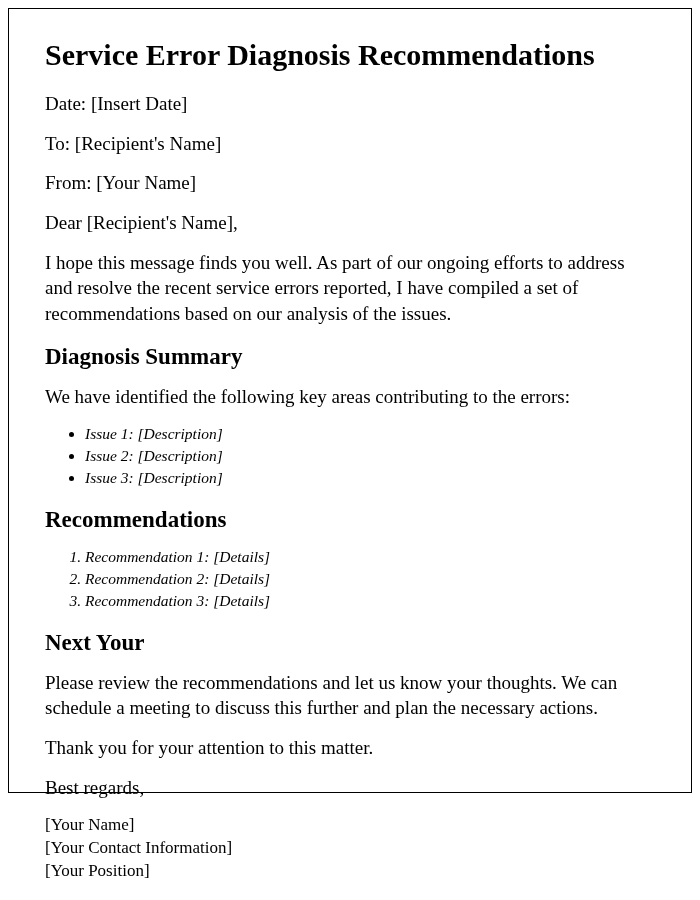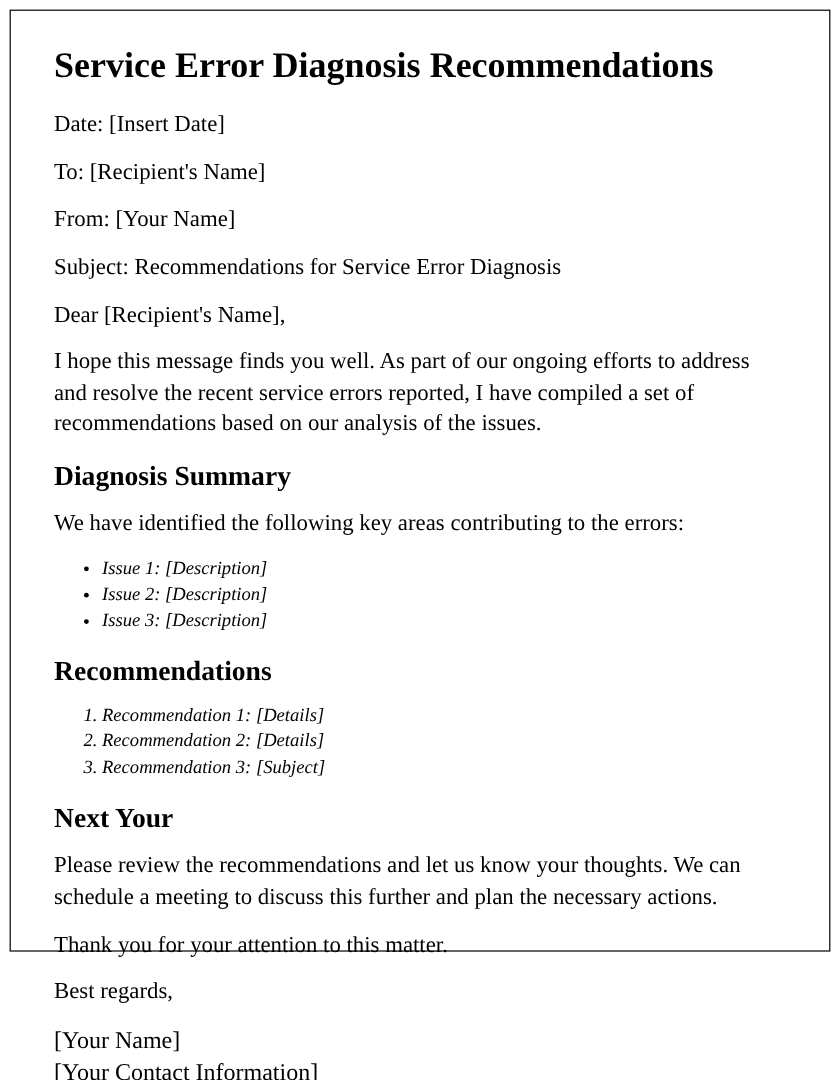--- a/index.html
+++ b/index.html
@@ -41,52 +41,51 @@
       margin-left: 40px;
       margin-bottom: 14px;
       font-style: italic;
     }
     li {
       font-size: 15.5px;
       line-height: 1.35;
       margin-bottom: 1px;
     }
     .sig-line {
-      font-size: 20px;
+      font-size: 17px;
       line-height: 1.35;
     }
   </style>
 </head>
 <body>
 
 <div class="page">
 
   <h1>Service Error Diagnosis Recommendations</h1>
 
   <p>Date: [Insert Date]</p>
   <p>To: [Recipient's Name]</p>
   <p>From: [Your Name]</p>
-  <p>Subject: Recommendations for Service Error Diagnosis</p>
 
   <p>Dear [Recipient's Name],</p>
   <p>I hope this message finds you well. As part of our ongoing efforts to address and resolve the recent service errors reported, I have compiled a set of recommendations based on our analysis of the issues.</p>
 
   <h2>Diagnosis Summary</h2>
   <p>We have identified the following key areas contributing to the errors:</p>
   <ul>
     <li>Issue 1: [Description]</li>
     <li>Issue 2: [Description]</li>
     <li>Issue 3: [Description]</li>
   </ul>
 
   <h2>Recommendations</h2>
   <ol>
     <li>Recommendation 1: [Details]</li>
     <li>Recommendation 2: [Details]</li>
-    <li>Recommendation 3: [Subject]</li>
+    <li>Recommendation 3: [Details]</li>
   </ol>
 
   <h2>Next Your</h2>
   <p>Please review the recommendations and let us know your thoughts. We can schedule a meeting to discuss this further and plan the necessary actions.</p>
 
   <p>Thank you for your attention to this matter.</p>
   <p>Best regards,</p>
 
   <div>
     <div class="sig-line">[Your Name]</div>

